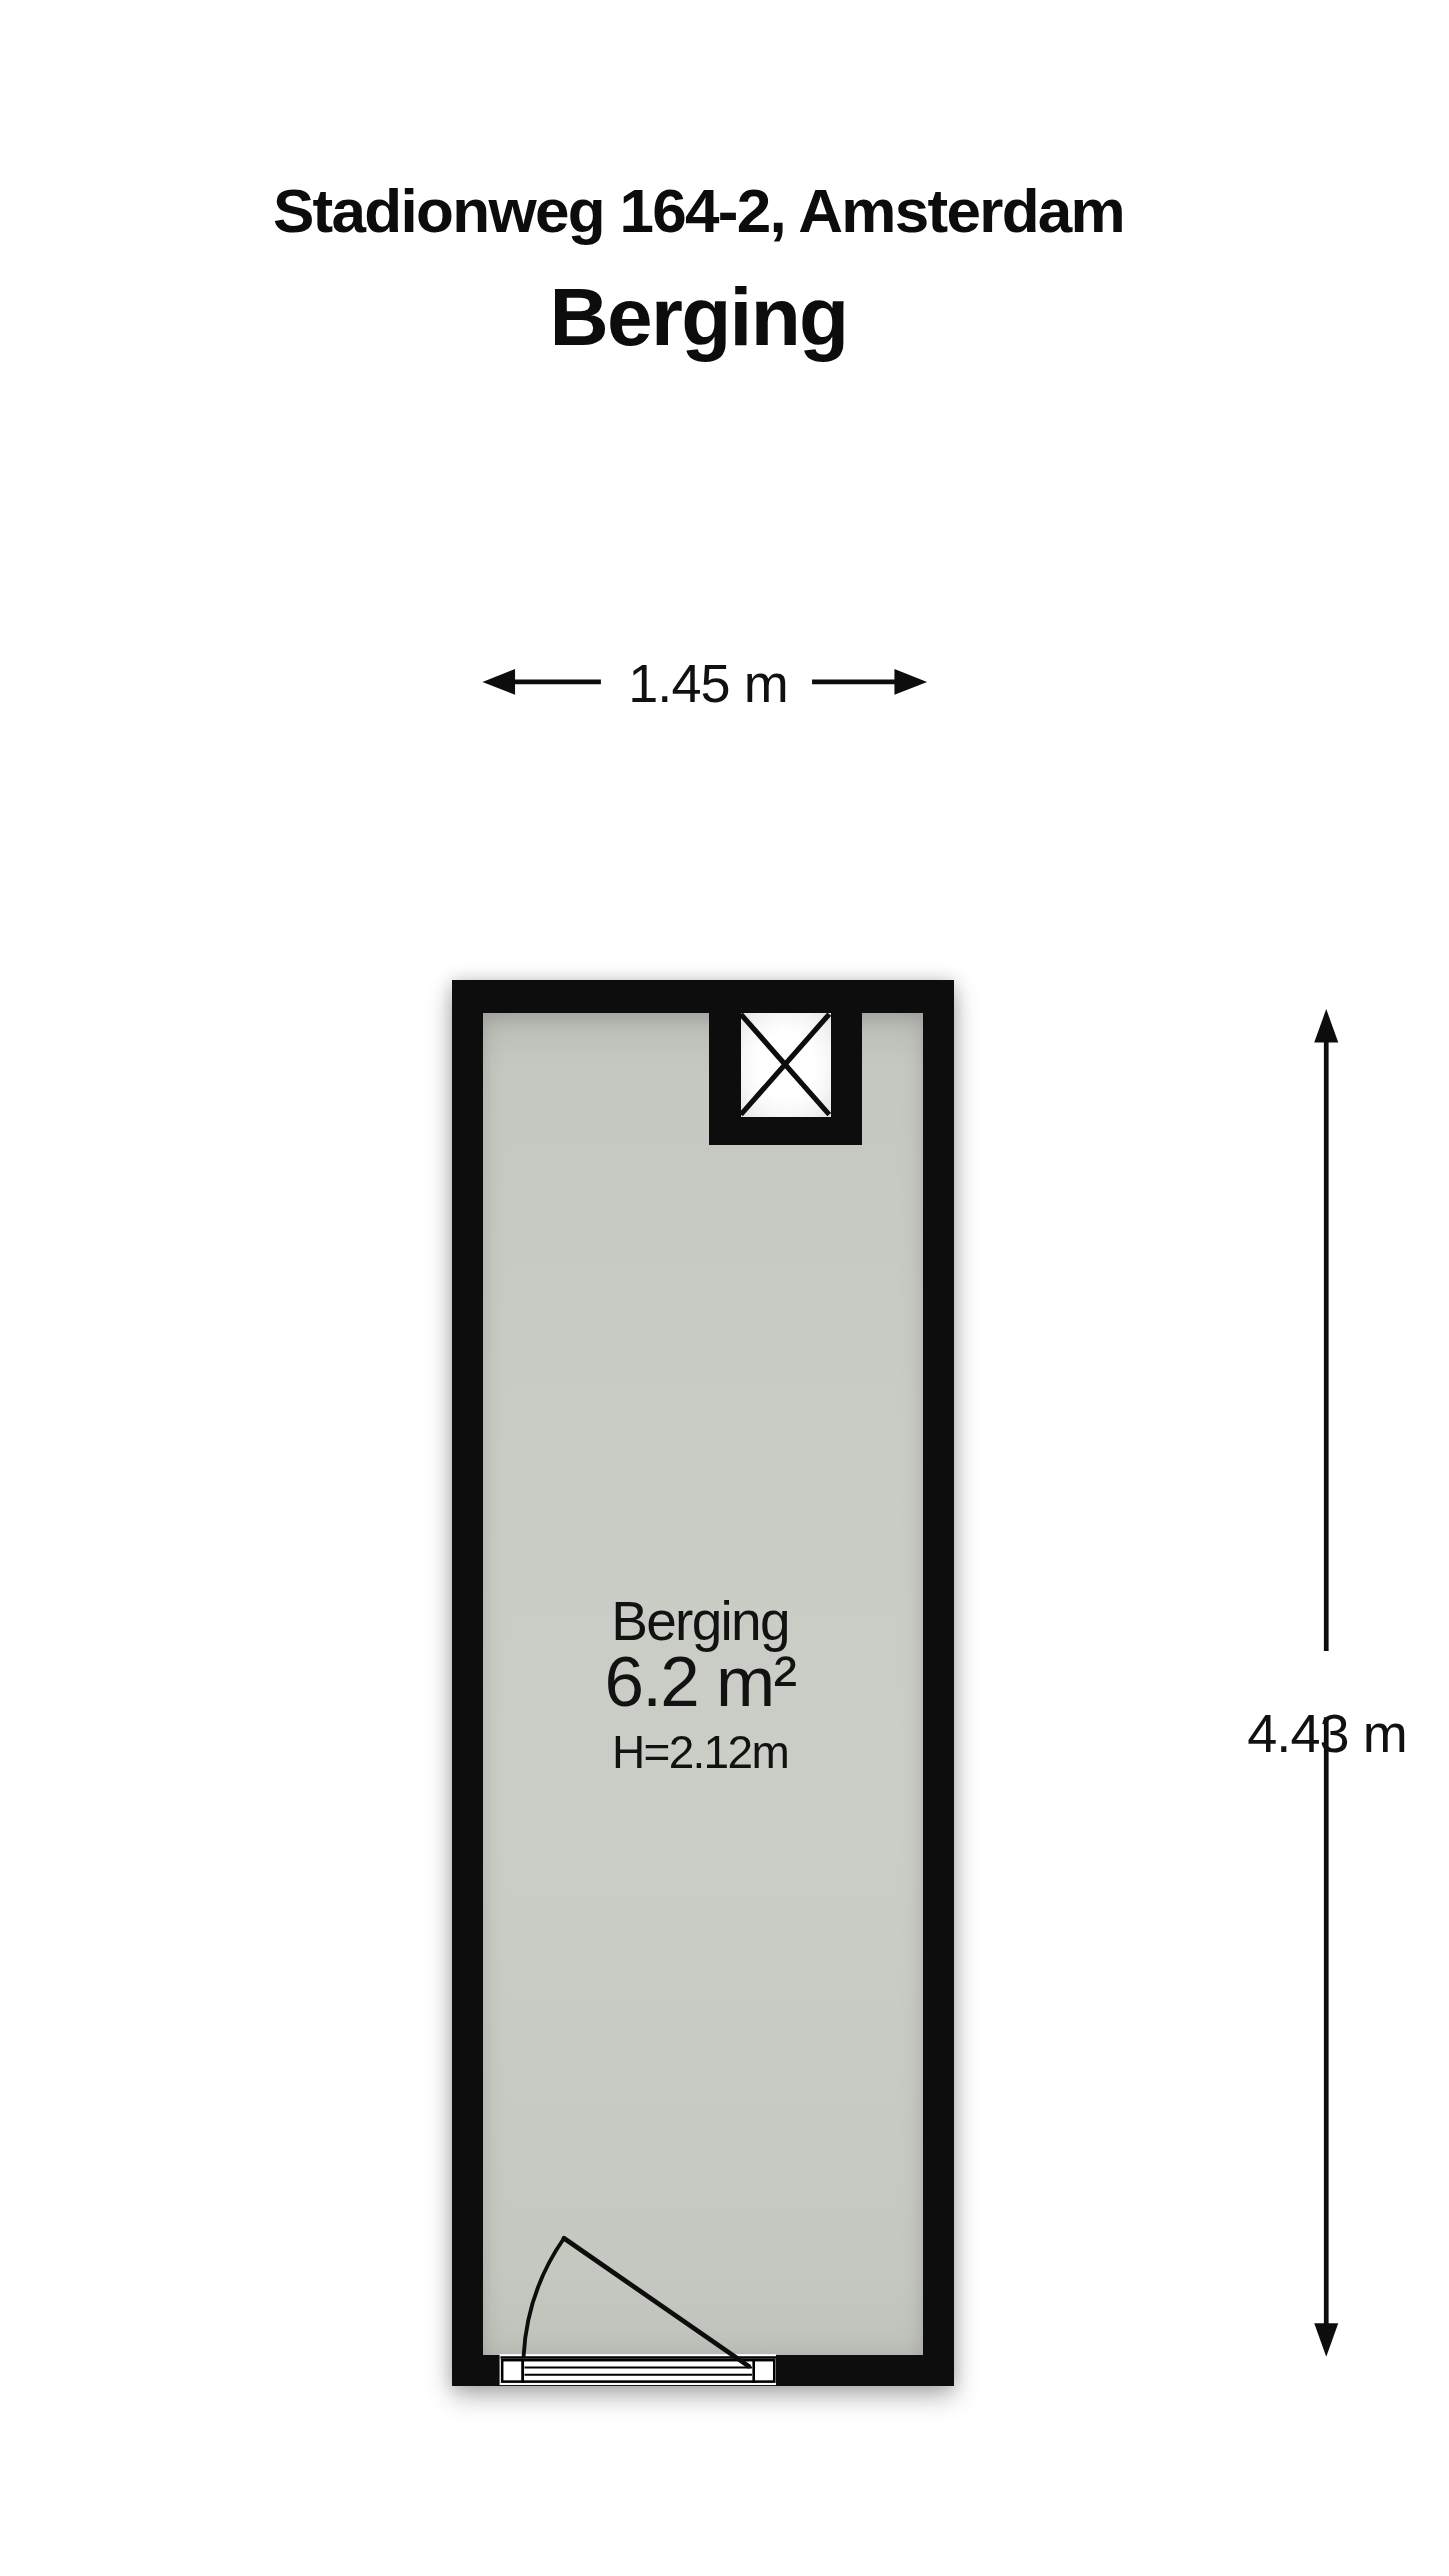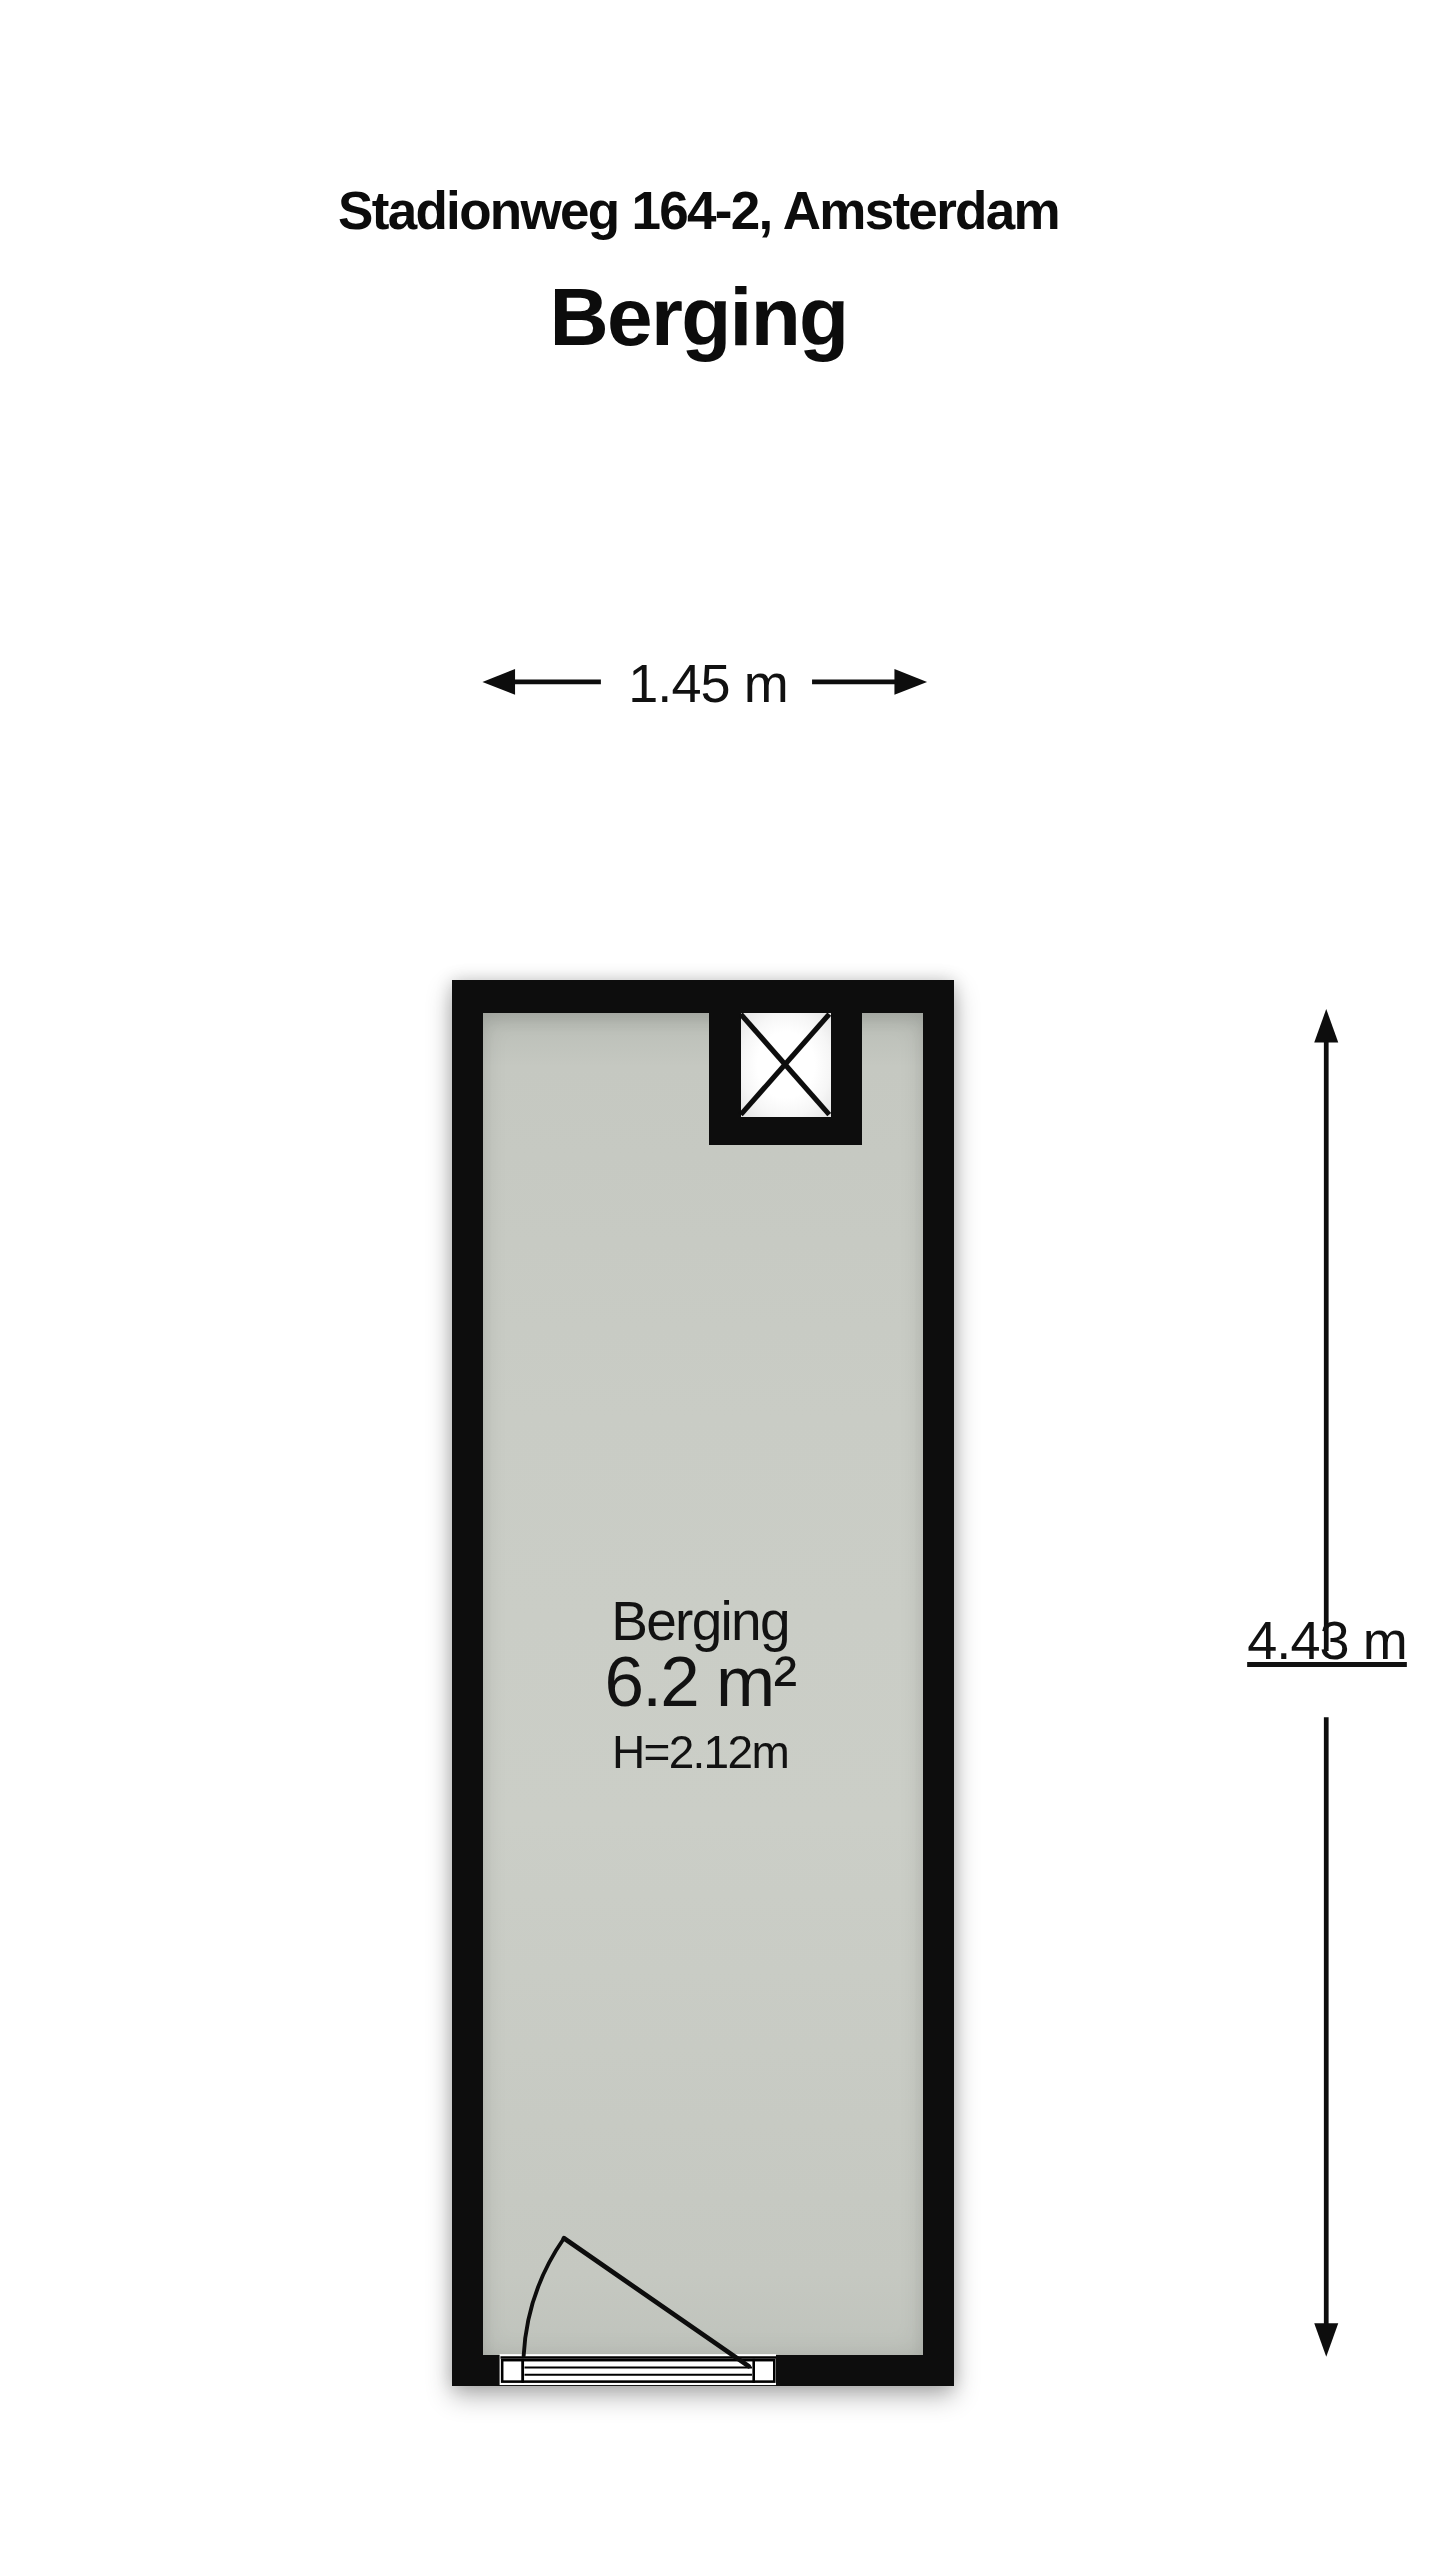--- a/index.html
+++ b/index.html
@@ -22,21 +22,21 @@
     left: 0;
     top: 160px;
     width: 1449px;
     box-sizing: border-box;
     padding-right: 52px;
     text-align: center;
     font-weight: 700;
     letter-spacing: -1.7px;
   }
   .title-line1 {
-    font-size: 53px;
+    font-size: 62px;
     line-height: 101px;
     white-space: nowrap;
   }
   .title-line2 {
     font-size: 82px;
     line-height: 112px;
   }
 
   
   .plan-outer {
@@ -80,21 +80,21 @@
   
   .dim-label {
     position: absolute;
     font-size: 54px;
     letter-spacing: -0.9px;
     white-space: nowrap;
     transform: translate(-50%, -50%);
     color: #111111;
   }
   .dim-width-label { left: 708px; top: 683px; }
-  .dim-depth-label { left: 1327px; top: 1640px; text-decoration: underline; }
+  .dim-depth-label { left: 1327px; top: 1733px; }
 
   .room-label {
     position: absolute;
     left: 700px;
     top: 1594px;
     transform: translateX(-50%);
     text-align: center;
     color: #121212;
     letter-spacing: -1.7px;
     white-space: nowrap;

